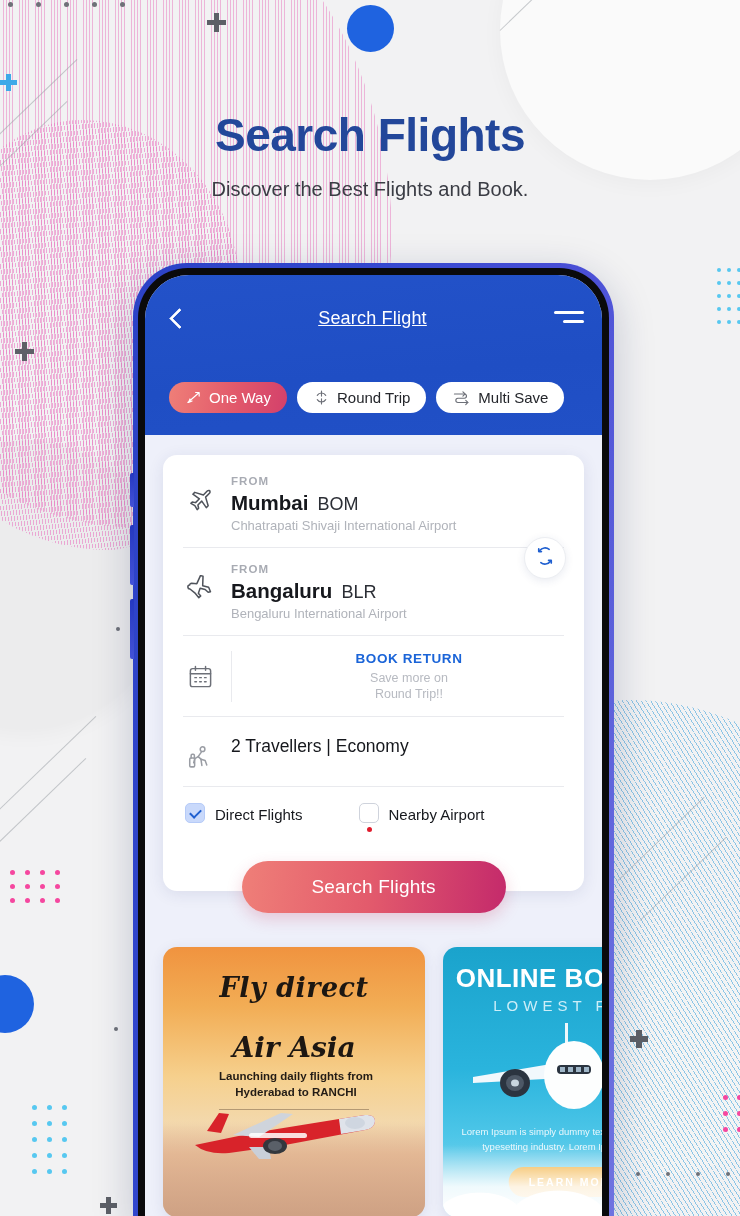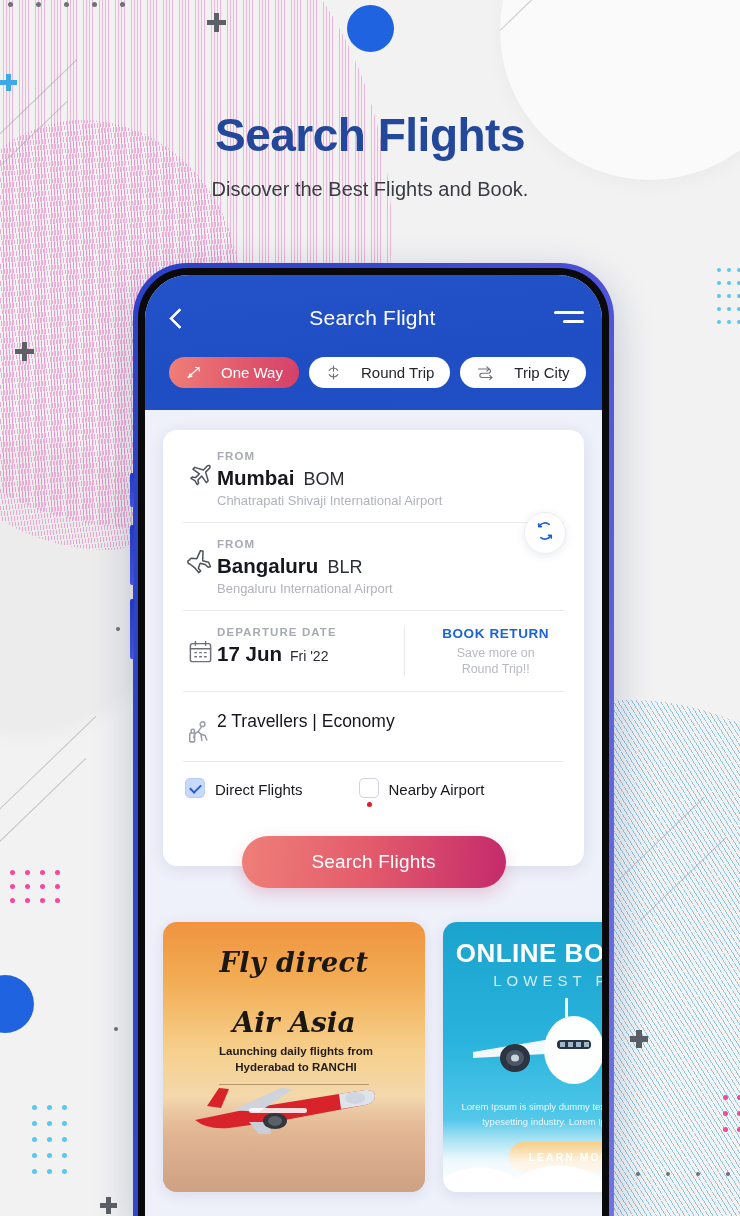--- a/index.html
+++ b/index.html
@@ -138,52 +138,53 @@
     width: 28px; height: 28px; position: relative; cursor: pointer; flex: 0 0 auto;
   }
   .back-chev::before {
     content: ""; position: absolute; left: 9px; top: 7px;
     width: 12px; height: 12px;
     border-left: 3px solid #fff; border-bottom: 3px solid #fff;
     transform: rotate(45deg); border-radius: 1px;
   }
   .hdr-title {
     flex: 1; text-align: center; color: #fff;
-    font-size: 21px; font-weight: 400; letter-spacing: .2px;
+    font-size: 18px; font-weight: 400; letter-spacing: .2px; text-decoration: underline;
   }
   .burger { width: 30px; height: 24px; position: relative; flex: 0 0 auto; cursor: pointer; }
   .burger i {
     position: absolute; right: 0; height: 3px; background: #fff; border-radius: 2px;
   }
   .burger i:nth-child(1) { top: 5px; width: 30px; }
   .burger i:nth-child(2) { top: 14px; width: 21px; }
 
   
   .tabs { display: flex; gap: 10px; margin-top: 24px; padding: 0 6px; }
   .tab {
-    display: flex; align-items: flex-start; gap: 19px;
+    display: flex; align-items: flex-start; gap: 7px;
     padding: 7px 16px; border-radius: 20px;
     background: #fff; color: #24262b;
     font-size: 15px; font-weight: 500; cursor: pointer;
     white-space: nowrap;
+    margin-top: 25px;
   }
   .tab.active {
     background: linear-gradient(100deg,#ef7f78 0%, #e2596b 55%, #d3406b 100%);
     color: #fff;
   }
   .tab svg { display: block; flex: 0 0 auto; }
 
   
   .form-card {
     margin: 20px 18px 0; background: #fff; border-radius: 14px;
     box-shadow: 0 3px 16px rgba(35,50,110,0.10);
     position: relative; padding: 4px 0 0;
   }
   .frow {
-    display: flex; align-items: flex-start; 
+    display: flex; align-items: flex-start; gap: 14px;
     padding: 16px 20px 14px;
     position: relative;
   }
   .frow + .frow::before {
     content: ""; position: absolute; left: 20px; right: 20px; top: 0;
     height: 1px; background: #e9eaee;
   }
   .ficon { width: 34px; flex: 0 0 34px; display: flex; align-items: center; justify-content: center; padding-top: 12px; }
   .fbody { flex: 1; min-width: 0; }
   .flabel {
@@ -469,21 +470,21 @@
               </span>
               <span>Round Trip</span>
             </div>
             <div class="tab">
               <span>
                 <svg width="19" height="17" viewBox="0 0 26 24" fill="none" stroke="#6d7078" stroke-width="1.6" stroke-linecap="round" stroke-linejoin="round">
                   <path d="M3 7h14a3 3 0 0 1 0 6H8a3 3 0 0 0 0 6h14"></path>
                   <path d="M15 4l3 3-3 3M19 16l3 3-3 3"></path>
                 </svg>
               </span>
-              <span>Trip City</span>
+              <span>Multi Save</span>
             </div>
           </div>
         </div>
 
         <div class="form-card">
 
           <div class="swap-btn">
             <span>
               <svg width="20" height="20" viewBox="0 0 24 24" fill="none" stroke="#1f5fd0" stroke-width="2" stroke-linecap="round" stroke-linejoin="round">
                 <path d="M17 4a8 8 0 0 0-11.3 1.5"></path>
@@ -528,27 +529,20 @@
 
           <div class="frow">
             <div class="ficon">
               <svg width="27" height="27" viewBox="0 0 24 24" fill="none" stroke="#6d7078" stroke-width="1.3" stroke-linecap="round" stroke-linejoin="round">
                 <rect x="3" y="5" width="18" height="16" rx="2"></rect>
                 <path d="M3 9.5h18M7.5 3v3.4M16.5 3v3.4"></path>
                 <path d="M7 13h1.4M11.3 13h1.4M15.6 13h1.4M7 16.6h1.4M11.3 16.6h1.4M15.6 16.6h1.4"></path>
               </svg>
             </div>
             <div class="fbody date-split">
-              <div class="date-left">
-                <div class="flabel">DEPARTURE DATE</div>
-                <div class="fdate">
-                  <span class="d1">17 Jun</span>
-                  <span class="d2">Fri '22</span>
-                </div>
-              </div>
               <div class="date-right">
                 <div class="book-return">BOOK RETURN</div>
                 <div class="book-sub">
                   <div>Save more on</div>
                   <div>Round Trip!!</div>
                 </div>
               </div>
             </div>
           </div>
 

